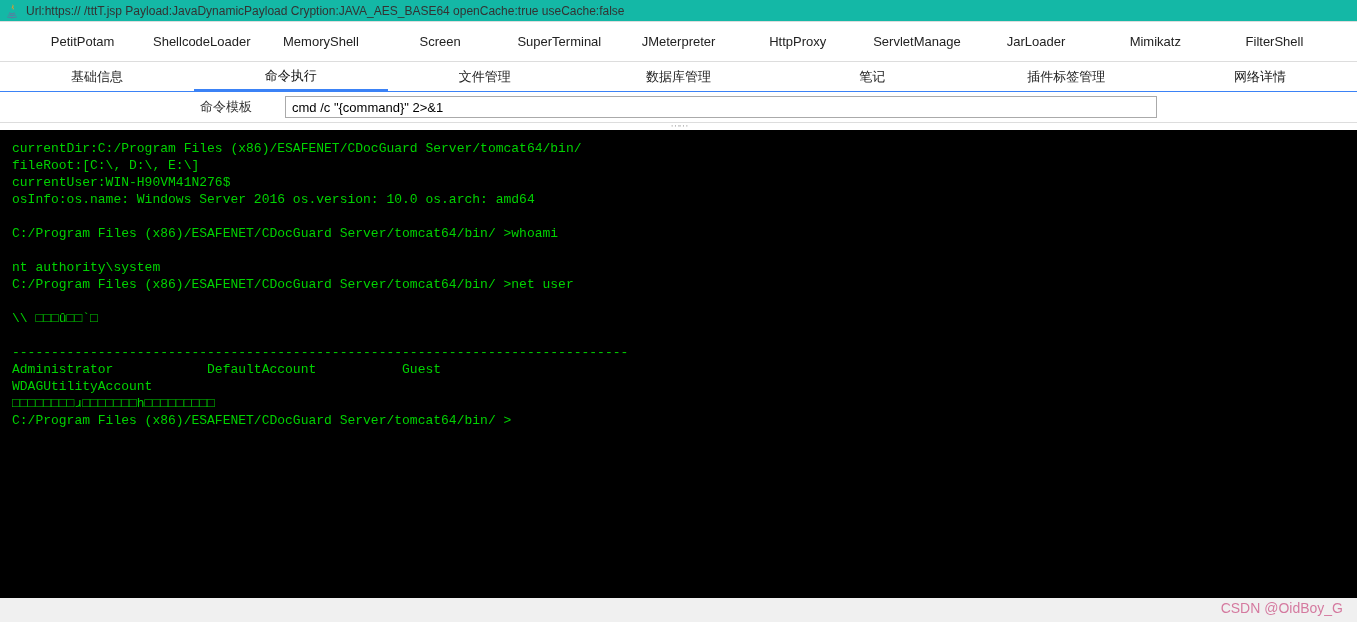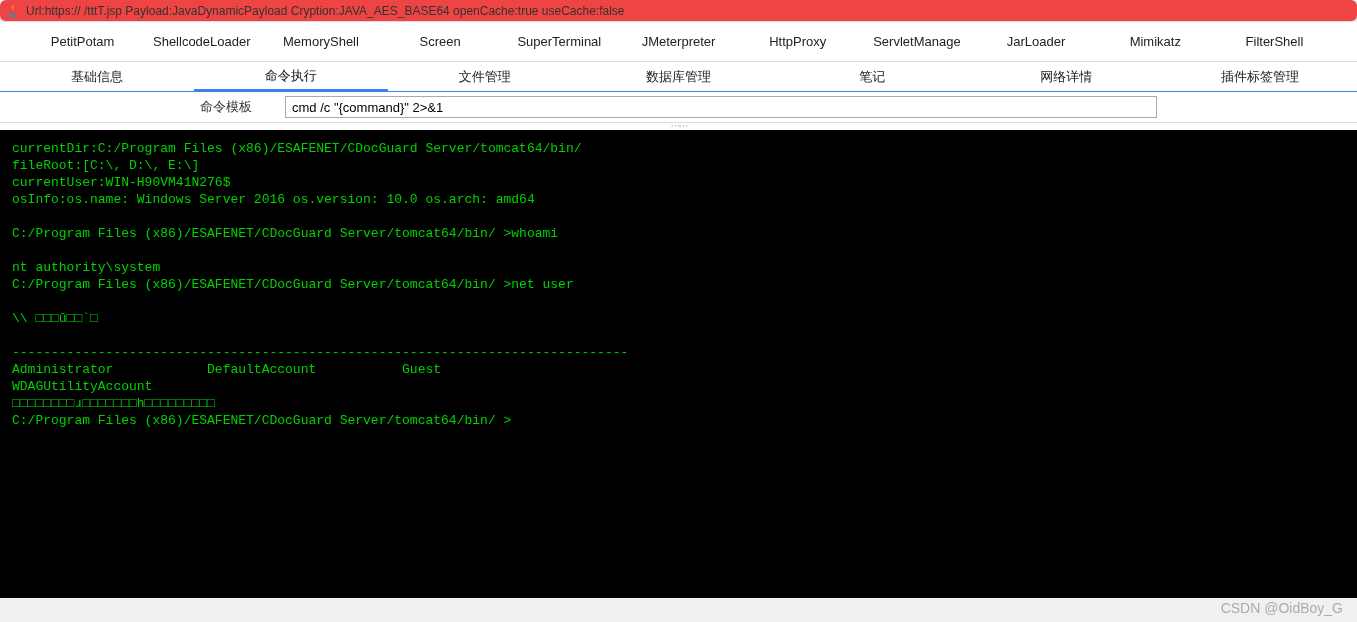--- a/index.html
+++ b/index.html
@@ -7,28 +7,27 @@
       font-family: "Microsoft YaHei", Arial, sans-serif;
       font-size: 13px;
       background: #f0f0f0;
       width: 1357px;
       height: 622px;
       overflow: hidden;
       position: relative;
     }
     .title-bar {
       height: 22px;
-      background: #ef4444;
+      background: #14b8a6;
       border-bottom: 1px solid #ddd;
       display: flex;
       align-items: center;
       padding: 0 4px;
       font-size: 12px;
       color: #333;
-      border-radius: 6px;
     }
     .java-icon {
       width: 16px;
       height: 16px;
       margin-right: 6px;
       display: inline-block;
     }
     .java-icon svg { width: 100%; height: 100%; }
     .tabs-row1 {
       display: flex;
@@ -118,21 +117,21 @@
       padding: 10px 12px;
       white-space: pre;
       overflow: hidden;
       height: 468px;
       line-height: 17px;
     }
     .watermark {
       position: absolute;
       right: 14px;
       bottom: 6px;
-      color: #737373;
+      color: #be185d;
       font-size: 14px;
       font-family: Arial, sans-serif;
       opacity: 0.55;
     }
   </style>
 </head>
 <body>
 
 <div class="title-bar">
   <span class="java-icon">
@@ -158,22 +157,22 @@
     <div class="tab">Mimikatz</div>
     <div class="tab">FilterShell</div>
   </div>
 
 <div class="tabs-row2" id="tabs2">
     <div class="sub-tab">基础信息</div>
     <div class="sub-tab active">命令执行</div>
     <div class="sub-tab">文件管理</div>
     <div class="sub-tab">数据库管理</div>
     <div class="sub-tab">笔记</div>
+    <div class="sub-tab">插件标签管理</div>
     <div class="sub-tab">网络详情</div>
-    <div class="sub-tab">插件标签管理</div>
   </div>
 
 <div class="cmd-template-row">
   <span class="cmd-template-label">命令模板</span>
   <input class="cmd-template-input" value="cmd /c &quot;{command}&quot; 2&gt;&amp;1" style="">
 </div>
 
 <div class="drag-handle"></div>
 
 <div class="terminal" id="terminal">currentDir:C:/Program Files (x86)/ESAFENET/CDocGuard Server/tomcat64/bin/

